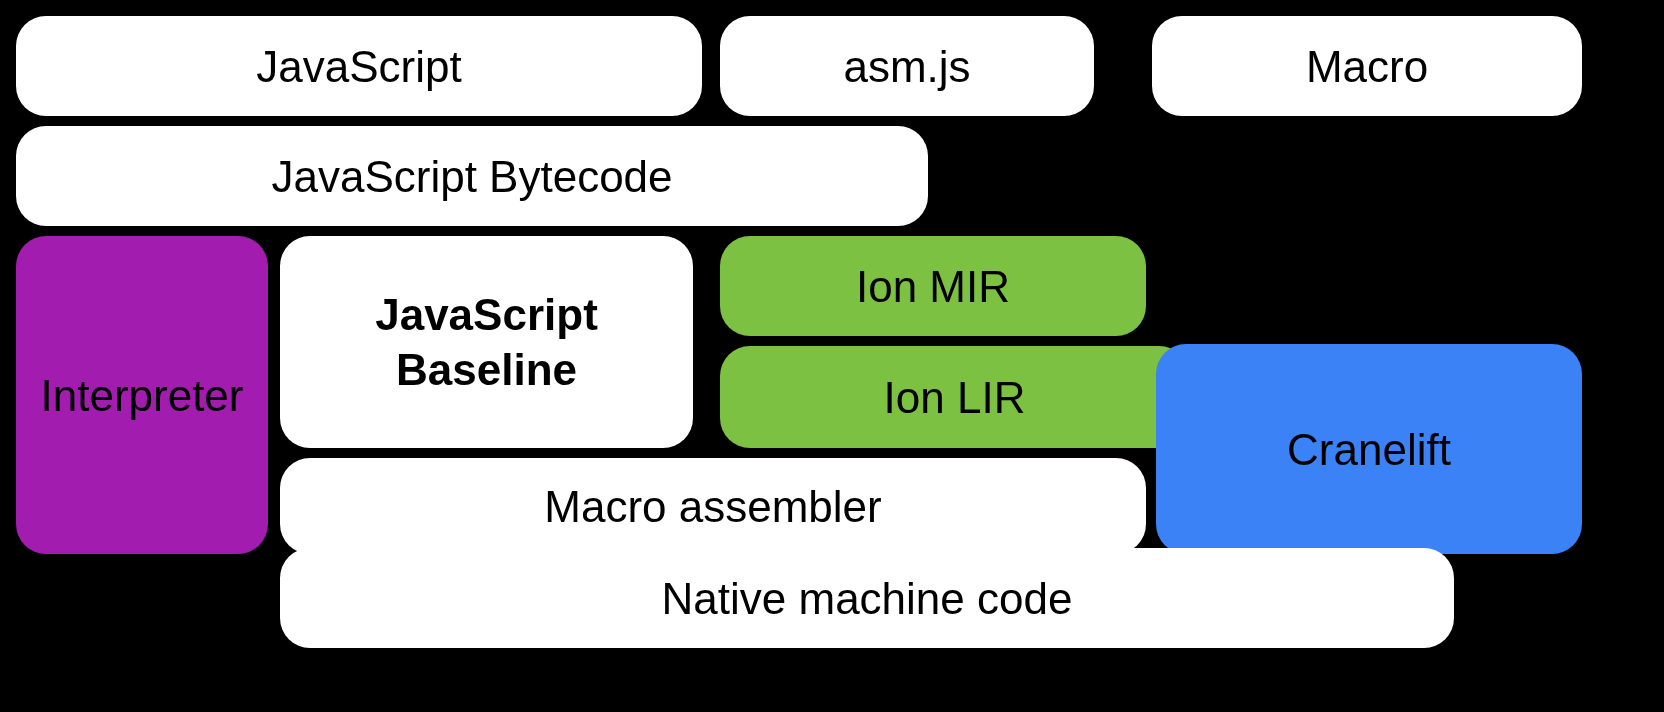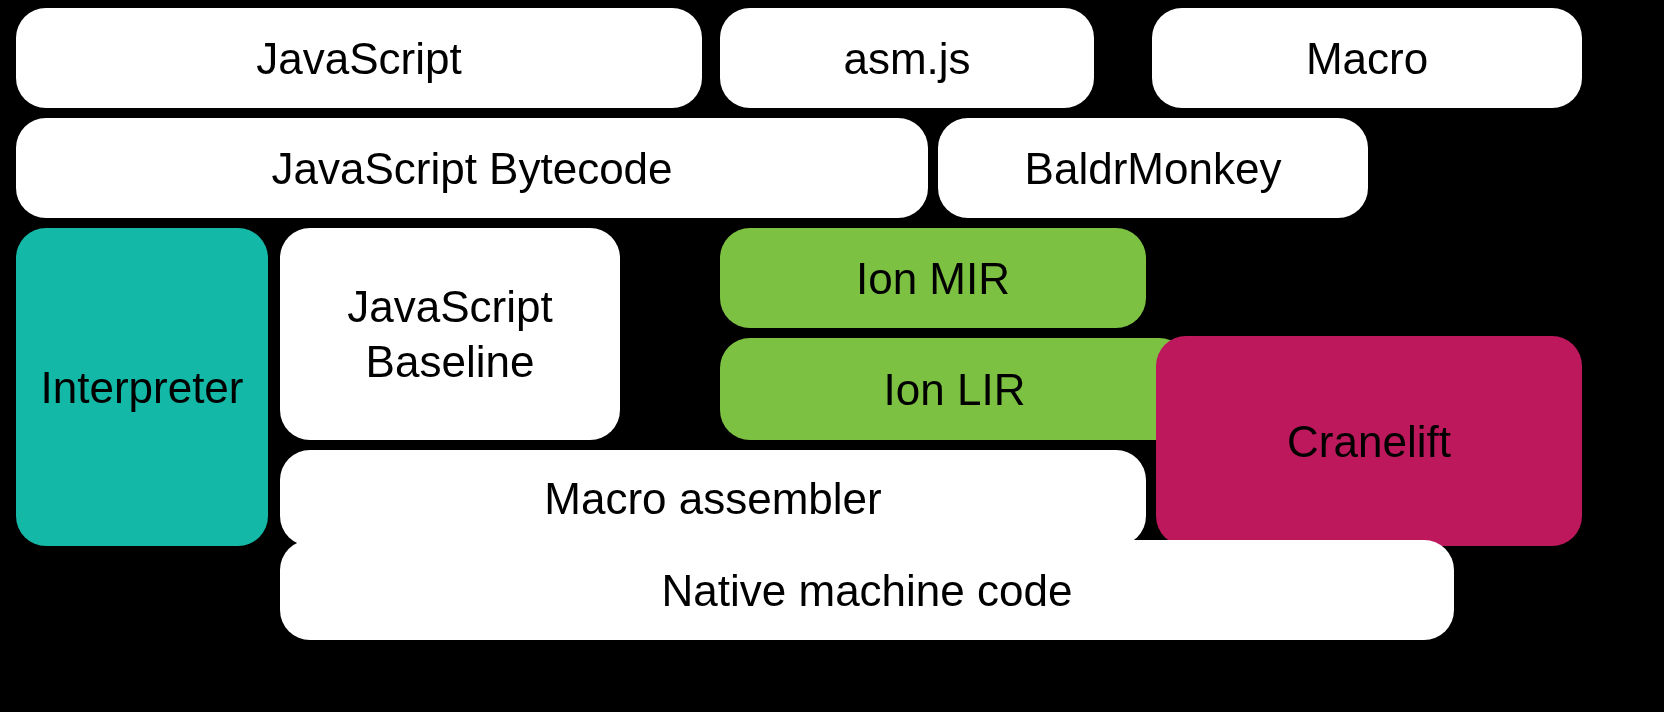--- a/index.html
+++ b/index.html
@@ -21,37 +21,38 @@
     border-radius: 30px;
     display: flex;
     align-items: center;
     justify-content: center;
     text-align: center;
     color: #000000;
     font-size: 44px;
     line-height: 1.25;
     box-sizing: border-box;
     padding: 0 12px;
+    margin-top: 8px;
   }
-  .box.gray  { background: #14b8a6; }
+  .box.gray  { background: #a21caf; }
   .box.green { background: #7dc142; }
-  .box.pink  { background: #be185d; }
+  .box.pink  { background: #3b82f6; }
 
   
   .b-javascript { left: 16px;   top: 8px;   width: 686px;  height: 100px; }
   .b-asmjs      { left: 720px;  top: 8px;   width: 374px;  height: 100px; }
   .b-wasm       { left: 1152px; top: 8px;   width: 430px;  height: 100px; }
 
   
   .b-bytecode    { left: 16px;  top: 118px; width: 912px;  height: 100px; }
   .b-baldrmonkey { left: 938px; top: 118px; width: 430px;  height: 100px; }
 
   
   .b-interpreter { left: 16px;   top: 228px; width: 252px;  height: 318px; }
-  .b-baseline    { left: 280px;  top: 228px; width: 340px;  height: 212px; }
+  .b-baseline    { left: 280px;  top: 228px; width: 413px;  height: 212px; font-weight: bold; }
   .b-ionmir      { left: 720px;  top: 228px; width: 426px;  height: 100px; }
   .b-ionlir      { left: 720px;  top: 338px; width: 469px;  height: 102px; }
   .b-cranelift   { left: 1156px; top: 336px; width: 426px;  height: 210px; }
   .b-macroasm    { left: 280px;  top: 450px; width: 866px;  height: 96px;  }
 
   
   .b-native      { left: 280px;  top: 540px; width: 1174px; height: 100px; }
 </style>
 </head>
 <body>
@@ -67,23 +68,20 @@
   </div>
 
   <div class="box b-wasm">
     <span>Macro</span>
   </div>
 
   <div class="box b-bytecode">
     <span>JavaScript Bytecode</span>
   </div>
 
-  <div class="box b-baldrmonkey">
-    <span>BaldrMonkey</span>
-  </div>
 
   <div class="box gray b-interpreter">
     <span>Interpreter</span>
   </div>
 
   <div class="box b-baseline">
     <span style="max-width:300px;">JavaScript Baseline</span>
   </div>
 
   <div class="box green b-ionmir">

